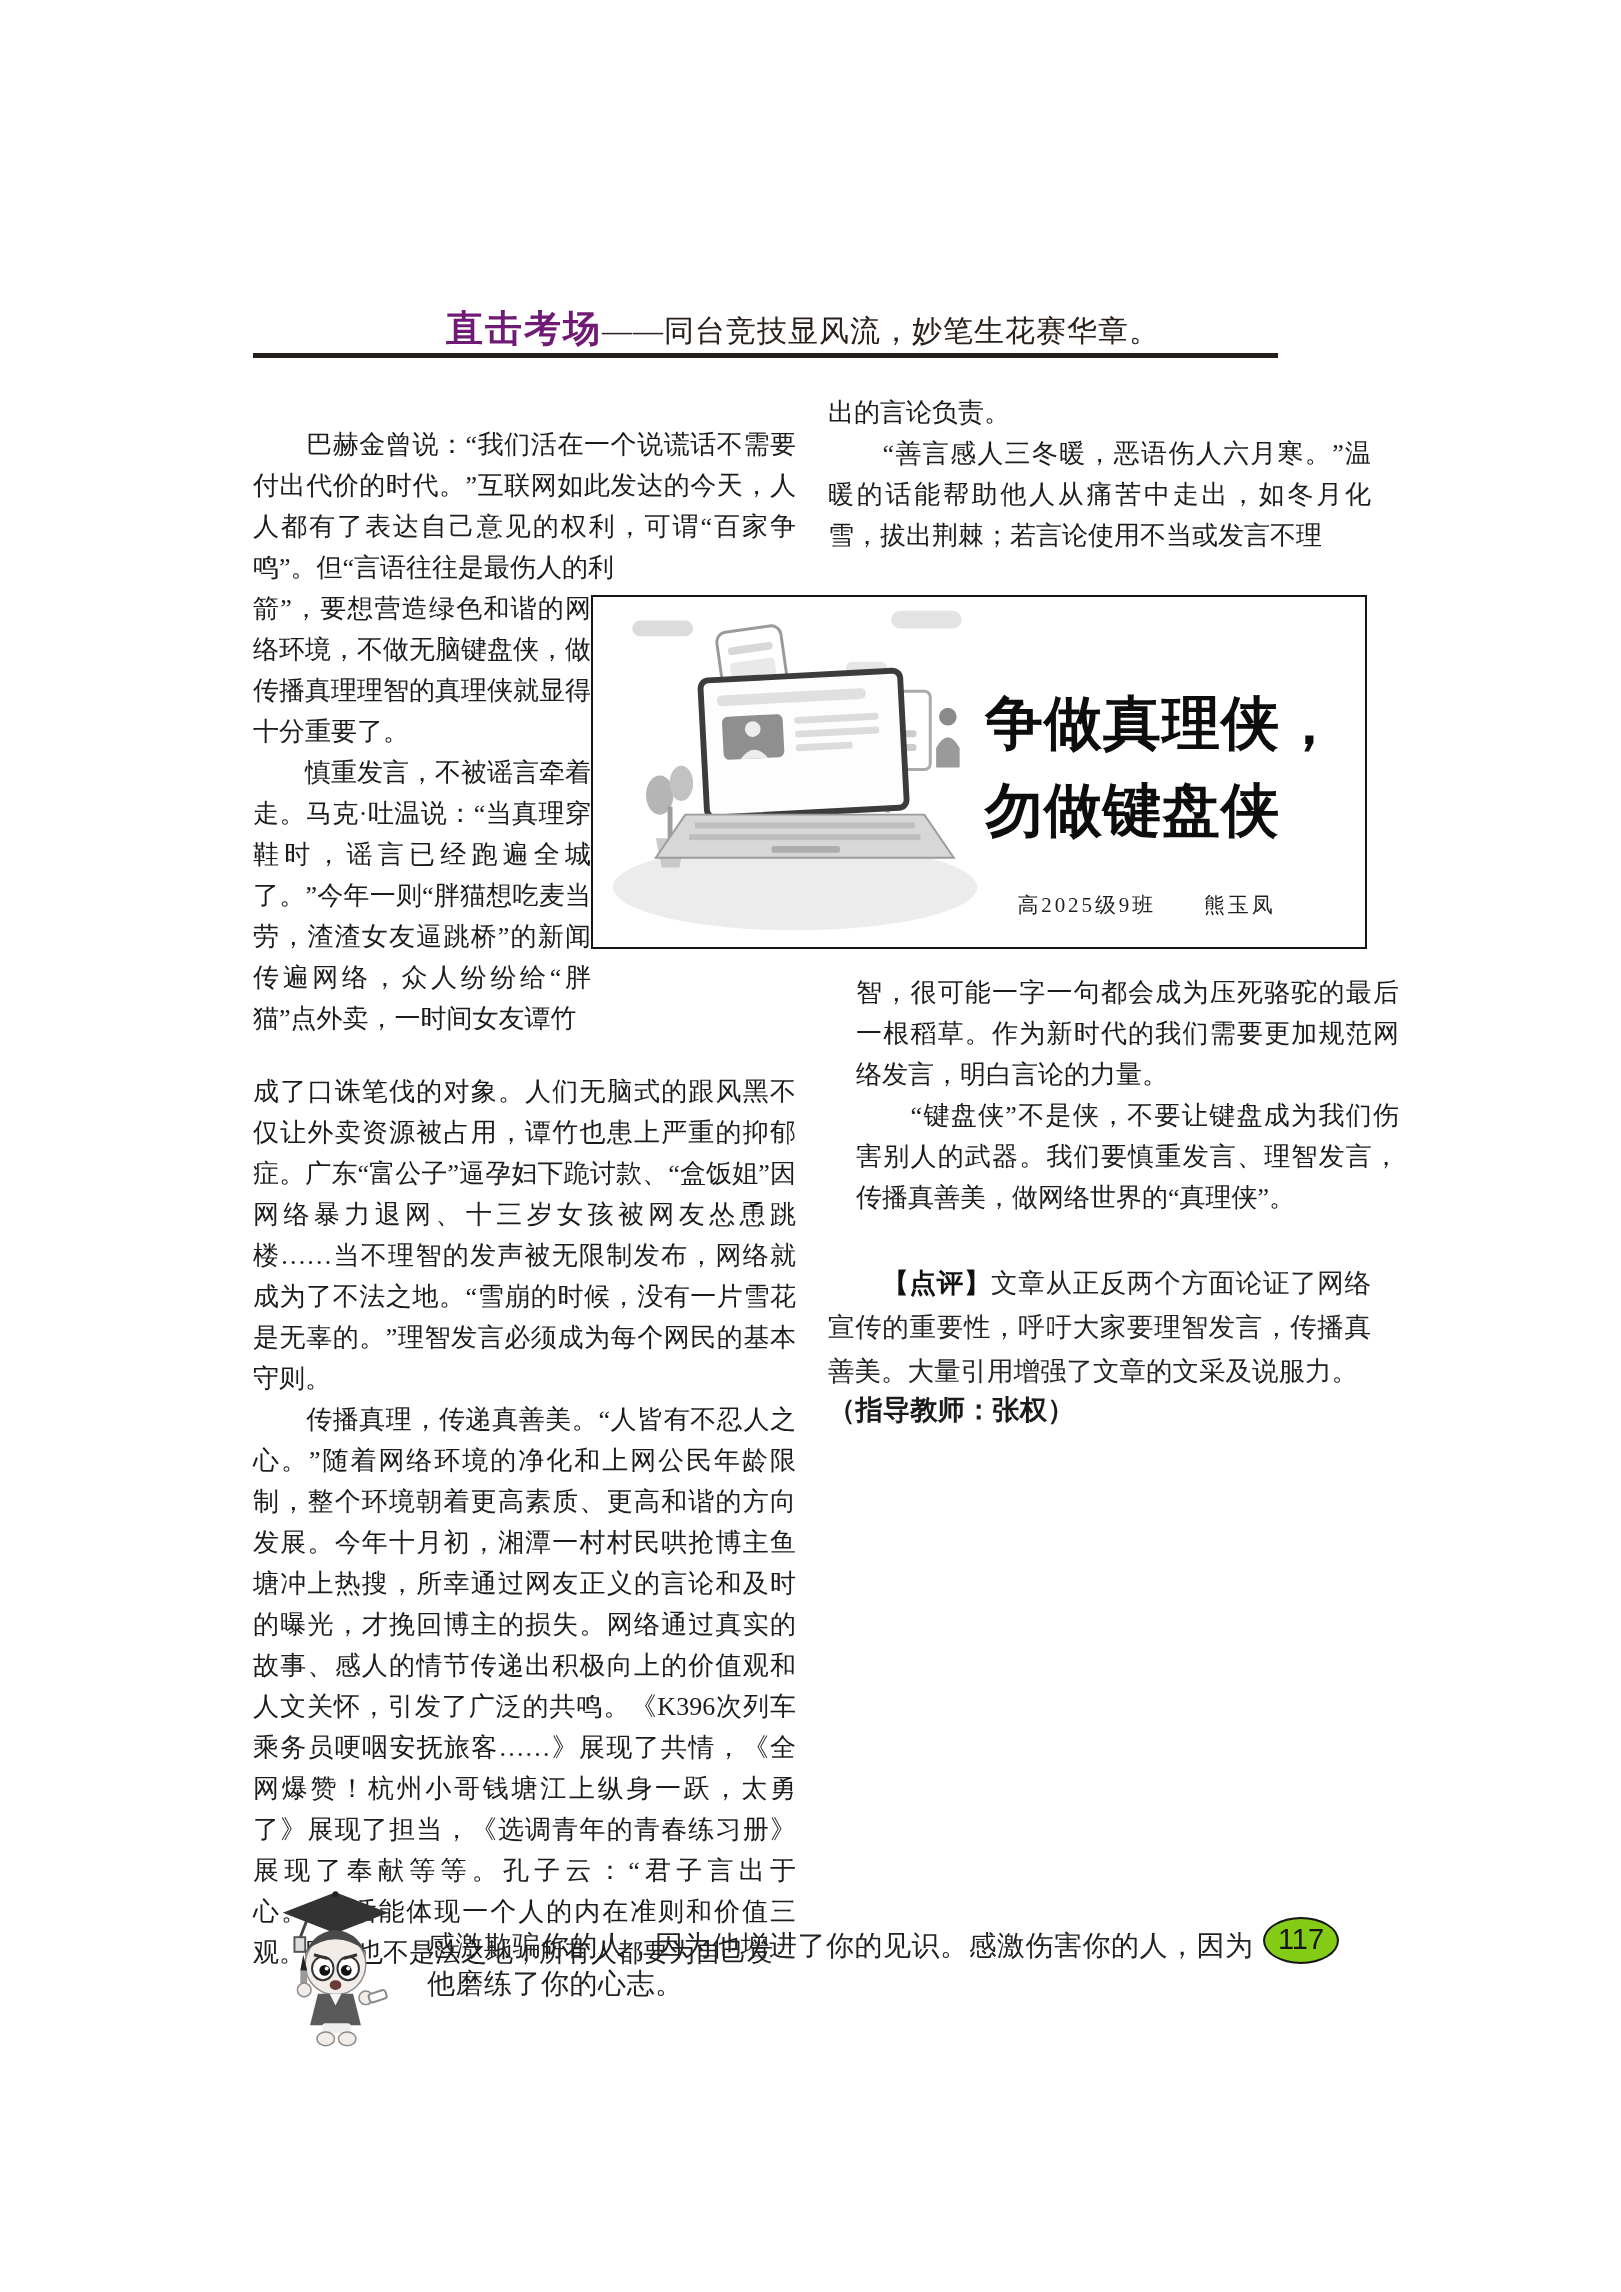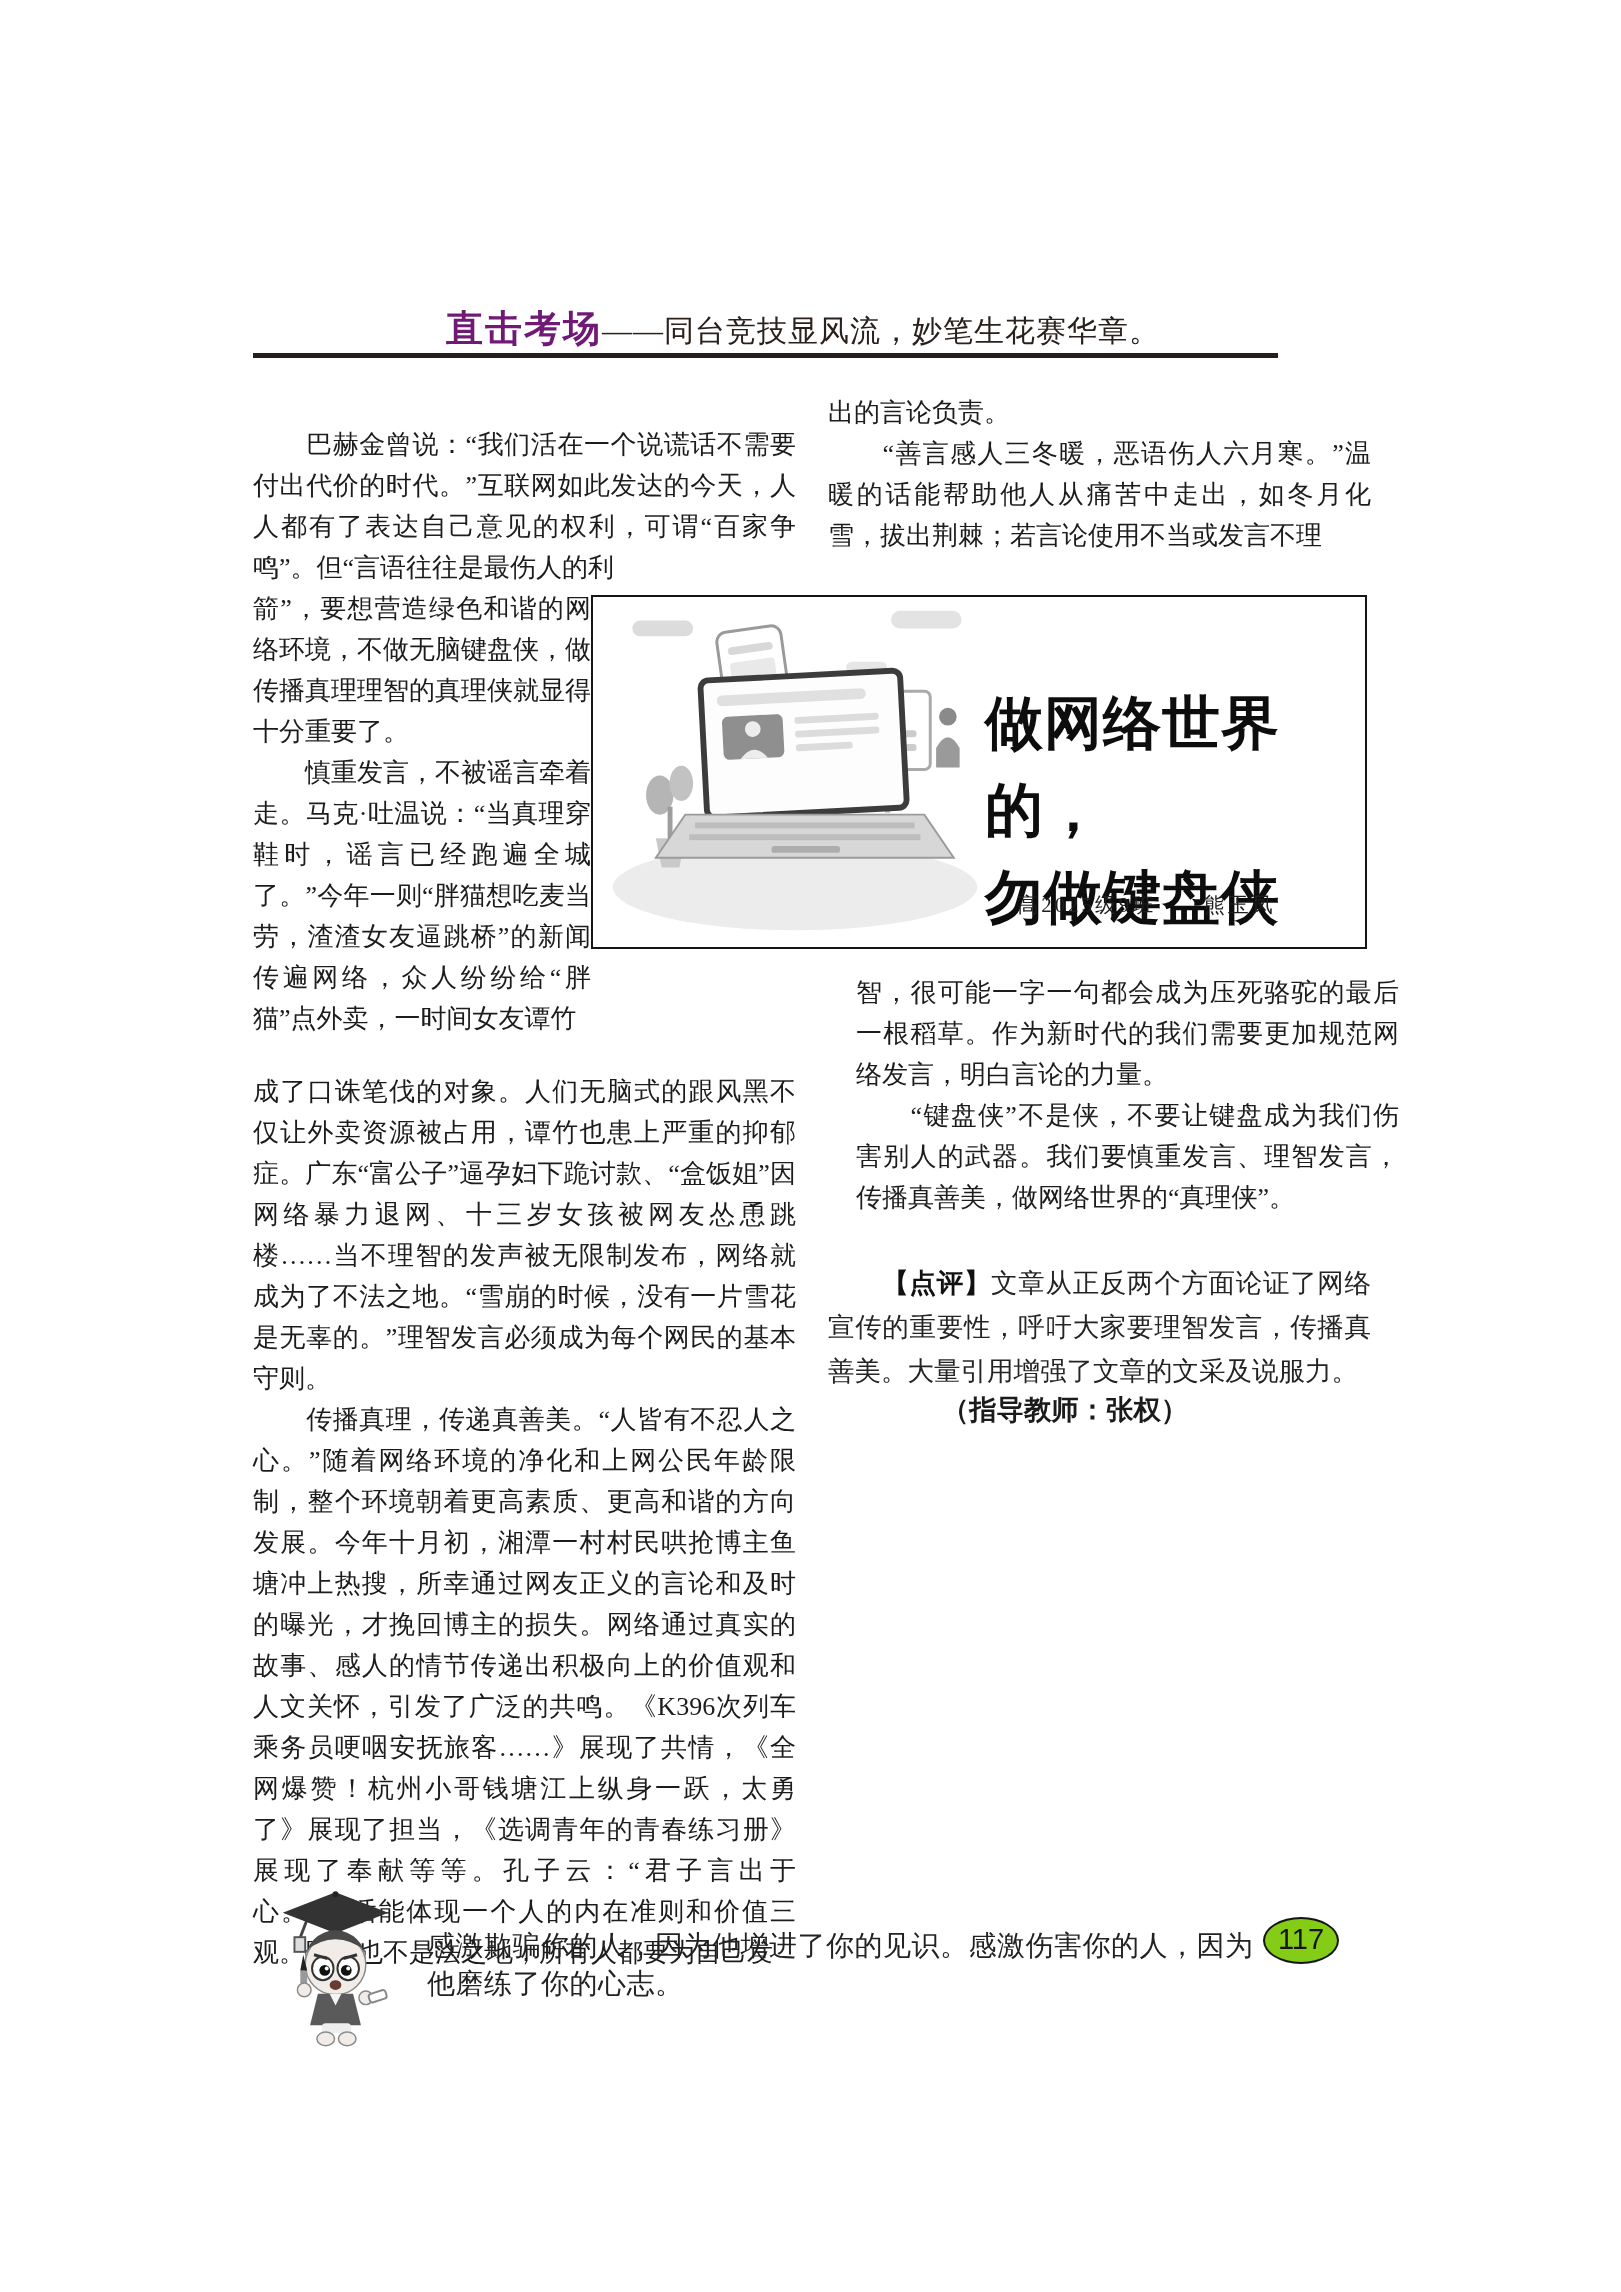--- a/index.html
+++ b/index.html
@@ -59,21 +59,21 @@
   
   .comment{
     position:absolute;left:828px;top:1261px;width:543px;
     font-size:26.5px;line-height:44px;text-align:justify;color:#242424;
   }
   .comment-label{
     font-family:"Liberation Sans","DejaVu Sans",sans-serif;
     font-weight:900;color:#111;
   }
   .teacher-line{
-    position:absolute;left:828px;top:1392px;width:474px;text-align:center;
+    position:absolute;left:828px;top:1392px;width:474px;text-align:left;
     font-family:"Liberation Sans","DejaVu Sans",sans-serif;
     font-weight:700;font-size:27.4px;color:#1b1b1b;
   }
   
   .mascot{position:absolute;left:271px;top:1886px;width:129px;height:161px;z-index:5;}
   .footer-quote{
     position:absolute;left:427px;top:1927px;width:843px;
     font-size:28px;color:#222;letter-spacing:0.5px;
   }
   .page-badge{
@@ -150,21 +150,21 @@
         <rect x="202" y="146" width="58" height="7" rx="3" fill="#dcdcdc"></rect>
       </g>
       <g>
         <path d="M88,218 L332,218 L362,262 L58,262 Z" fill="#d7d7d7" stroke="#9b9b9b" stroke-width="2"></path>
         <rect x="98" y="226" width="224" height="6" fill="#bdbdbd"></rect>
         <rect x="92" y="238" width="236" height="6" fill="#bdbdbd"></rect>
         <rect x="176" y="250" width="70" height="7" rx="3" fill="#adadad"></rect>
       </g>
     </svg>
     <div class="feature-title">
-      <div>做网络世界的，</div>
+      <div>争做真理侠，</div>
       <div>勿做键盘侠</div>
     </div>
     <div class="feature-byline">高2025级9班　　熊玉凤</div>
   </div>
 
   <div class="comment">
     <span class="comment-label">　　【点评】</span><span>文章从正反两个方面论证了网络宣传的重要性，呼吁大家要理智发言，传播真善美。大量引用增强了文章的文采及说服力。</span>
   </div>
   <div class="teacher-line">（指导教师：张权）</div>
 

